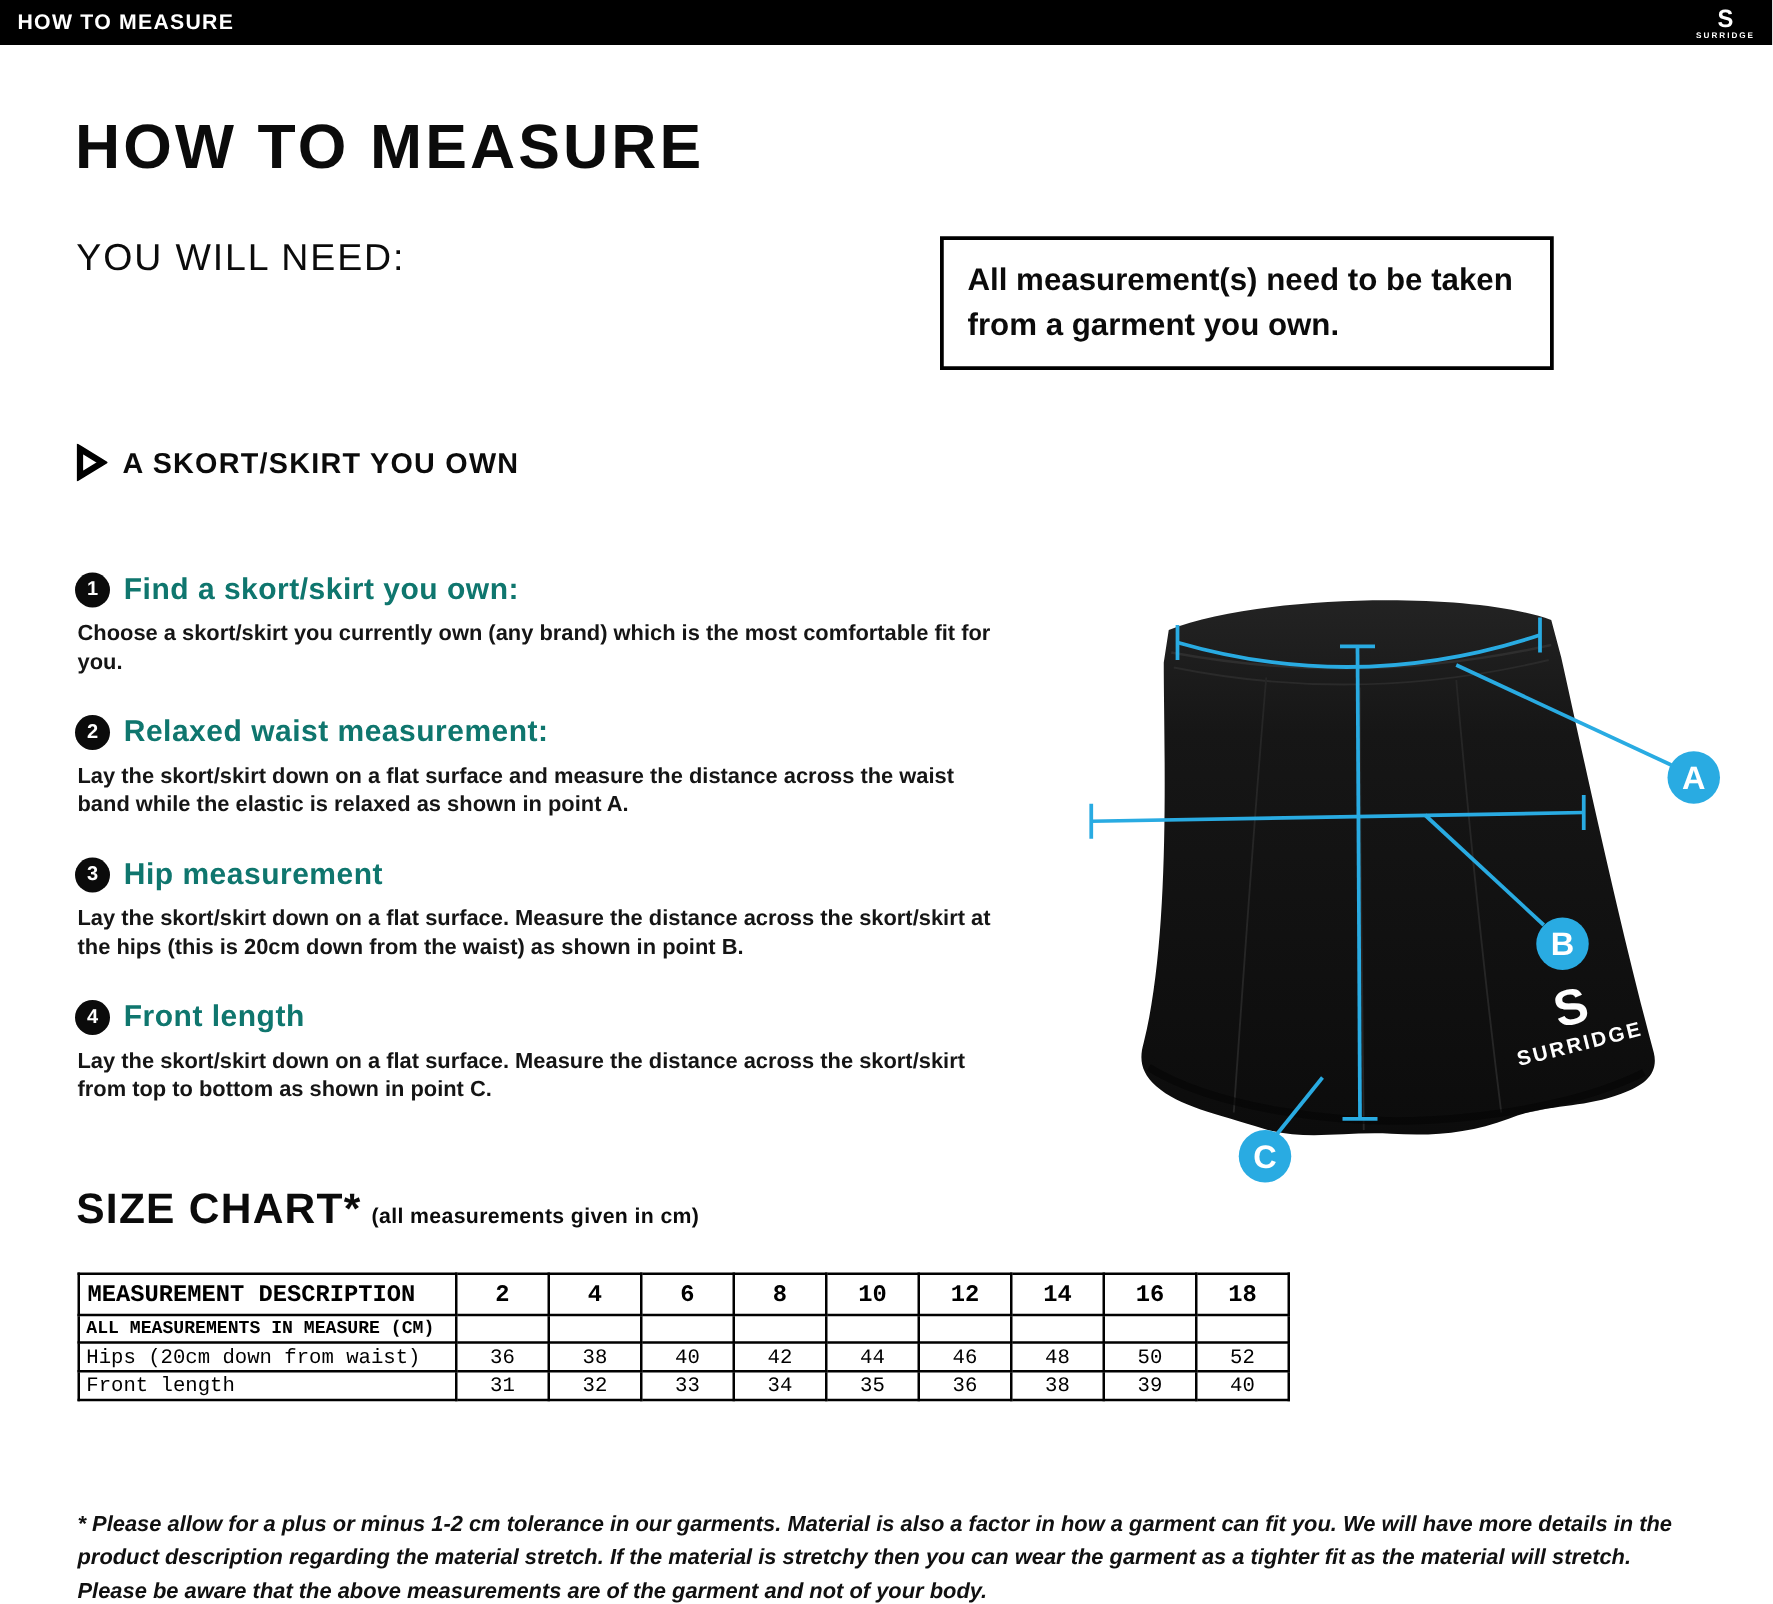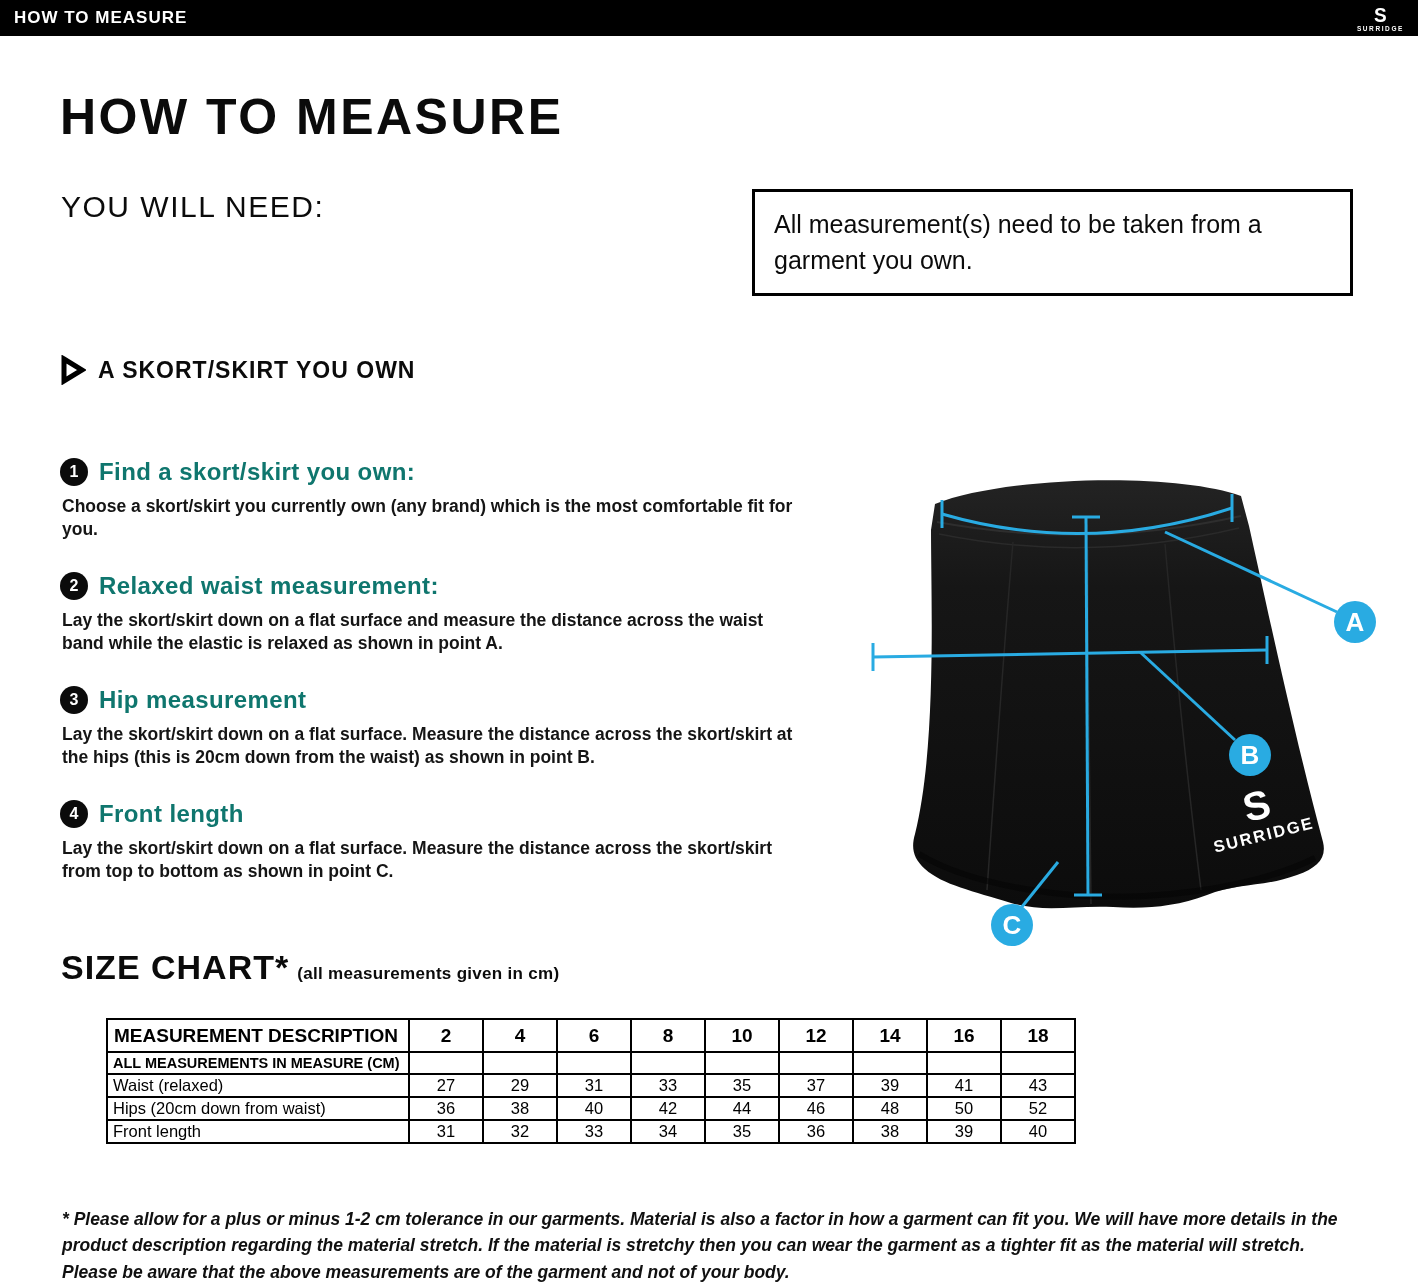--- a/index.html
+++ b/index.html
@@ -23,43 +23,43 @@
   
   .need-item{position:absolute;left:60px;}
   .need-item.first{top:262px;}
   .need-item.second{top:355px;}
   .need-head{display:flex;align-items:center;gap:12px;}
   .need-label{font-size:23px;font-weight:bold;letter-spacing:1px;color:#0b0b0b;}
   .need-desc{margin:6px 0 0 6px;font-size:17px;font-weight:bold;color:#151515;}
   .tri-icon{display:block;}
   
   .note-box{
-    position:absolute;left:752px;top:189px;width:601px;height:107px;box-sizing:border-box;
+    position:absolute;left:752px;top:189px;width:491px;height:107px;box-sizing:border-box;
     border:3px solid #000;padding:15px 19px;
-    font-size:25px;font-weight:normal;line-height:1.42;color:#0b0b0b;
+    font-size:25px;font-weight:bold;line-height:1.42;color:#0b0b0b;
   }
   
   .step{position:absolute;left:60px;width:760px;}
   .step1{top:458px;} .step2{top:572px;} .step3{top:686px;} .step4{top:800px;}
   .step-head{display:flex;align-items:center;gap:11px;}
   .step-badge{
     width:28px;height:28px;border-radius:50%;background:#0b0b0b;color:#fff;
     display:flex;align-items:center;justify-content:center;
     font-size:16px;font-weight:bold;flex:0 0 auto;
   }
   .step-title{font-size:24px;font-weight:bold;letter-spacing:.4px;color:#0f766e;}
   .step-body{margin:9px 0 0 2px;width:740px;font-size:17.5px;font-weight:bold;line-height:1.33;color:#151515;}
   
   .diagram{position:absolute;left:845px;top:438px;width:565px;height:525px;}
   
   .size-chart-heading{position:absolute;left:61px;top:948px;font-size:34px;font-weight:bold;letter-spacing:1px;color:#0b0b0b;}
   .size-chart-sub{font-size:17px;font-weight:bold;letter-spacing:.3px;margin-left:8px;}
   .size-table{
     position:absolute;left:62px;top:1018px;border-collapse:collapse;
-    font-family:Liberation Sans, sans-serif;color:#000;margin-left:44px;
+    font-family:Liberation Mono, monospace;color:#000;
   }
   .size-table th,.size-table td{border:2px solid #000;padding:0;}
   .size-table th.desc{width:294px;height:31px;text-align:left;padding-left:6px;font-size:19px;}
   .size-table th.size{width:72px;font-size:19px;text-align:center;}
   .size-table td.unit{height:20px;font-size:14.5px;font-weight:bold;text-align:left;padding-left:5px;}
   .size-table td.label{height:21px;font-size:16.5px;text-align:left;padding-left:5px;}
   .size-table td.val{font-size:16.5px;text-align:center;}
   
   .disclaimer{
     position:absolute;left:62px;top:1206px;width:1296px;
@@ -219,32 +219,20 @@
           <td></td>
       <td></td>
           <td></td>
       <td></td>
           <td></td>
       <td></td>
           <td></td>
       <td></td>
     </tr>
     <tr>
-      <td class="label">Waist (relaxed)</td>
-      <td class="val">27</td>
-      <td class="val">29</td>
-      <td class="val">31</td>
-      <td class="val">33</td>
-      <td class="val">35</td>
-      <td class="val">37</td>
-      <td class="val">39</td>
-      <td class="val">41</td>
-      <td class="val">43</td>
-    </tr>
-    <tr>
       <td class="label">Hips (20cm down from waist)</td>
       <td class="val">36</td>
       <td class="val">38</td>
       <td class="val">40</td>
       <td class="val">42</td>
       <td class="val">44</td>
       <td class="val">46</td>
       <td class="val">48</td>
       <td class="val">50</td>
       <td class="val">52</td>

